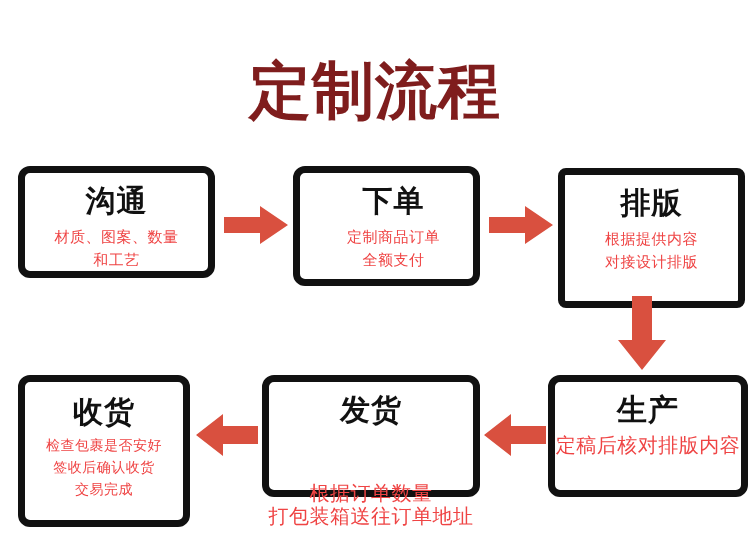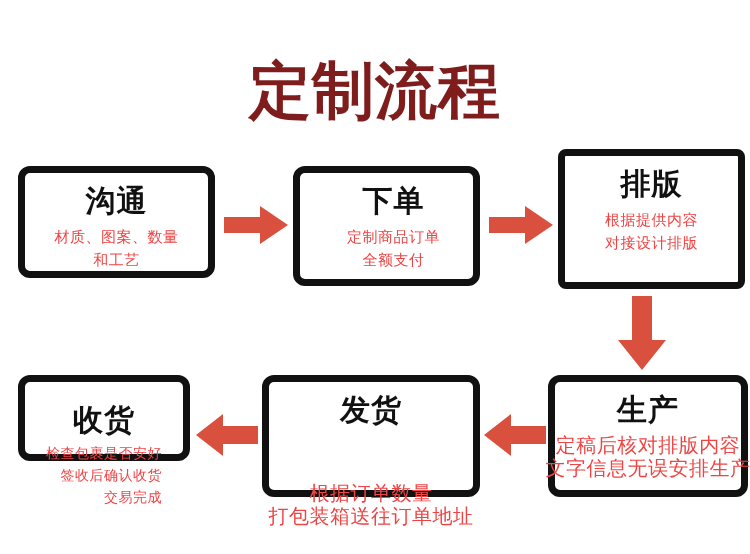--- a/index.html
+++ b/index.html
@@ -61,27 +61,27 @@
     text-align: center;
     letter-spacing: 0.5px;
   }
   .step-desc div {
     white-space: nowrap;
   }
 
   
   #box-gt   { left: 18px;  top: 166px; width: 197px; height: 112px; }
   #box-xd   { left: 293px; top: 166px; width: 187px; height: 120px; padding-left: 14px; }
-  #box-pb   { left: 558px; top: 149px; width: 187px; height: 140px; border-radius: 8px; }
+  #box-pb   { left: 558px; top: 168px; width: 187px; height: 140px; border-radius: 8px; }
   #box-sc   { left: 548px; top: 375px; width: 200px; height: 122px; font-family: Liberation Serif, serif; }
   #box-fh   { left: 262px; top: 375px; width: 218px; height: 122px; gap: 48px; }
-  #box-shh  { left: 18px;  top: 375px; width: 172px; height: 86px; padding-top: 20px; }
+  #box-shh  { left: 18px;  top: 375px; width: 172px; height: 152px; padding-top: 12px; }
 
   #box-sc .step-desc, #box-fh .step-desc { font-size: 20px; }
-  #box-shh .step-desc { font-size: 14px; line-height: 22px; margin-top: 4px; text-align: right; }
+  #box-shh .step-desc { font-size: 14px; line-height: 22px; margin-top: 4px; }
 
   
   .arrow {
     position: absolute;
   }
   .arrow svg { display: block; }
 
   #arrow-gt-xd  { left: 224px; top: 206px; width: 64px; height: 38px; }
   #arrow-xd-pb  { left: 489px; top: 206px; width: 64px; height: 38px; }
   #arrow-pb-sc  { left: 618px; top: 296px; width: 48px; height: 74px; }
@@ -134,21 +134,20 @@
   <div class="arrow" id="arrow-pb-sc">
     <svg viewBox="0 0 48 74" width="48" height="74" aria-hidden="true">
       <polygon points="14,0 34,0 34,44 48,44 24,74 0,44 14,44" fill="#d9503f"></polygon>
     </svg>
   </div>
 
   <div class="step-box" id="box-sc">
     <div class="step-title">生产</div>
     <div class="step-desc">
       <div>定稿后核对排版内容</div>
-      <div>文字信息无误安排生产</div>
     </div>
   </div>
 
   <div class="arrow" id="arrow-sc-fh">
     <svg viewBox="0 0 62 42" width="62" height="42" aria-hidden="true">
       <polygon points="62,12 27,12 27,0 0,21 27,42 27,30 62,30" fill="#d9503f"></polygon>
     </svg>
   </div>
 
   <div class="step-box" id="box-fh">

